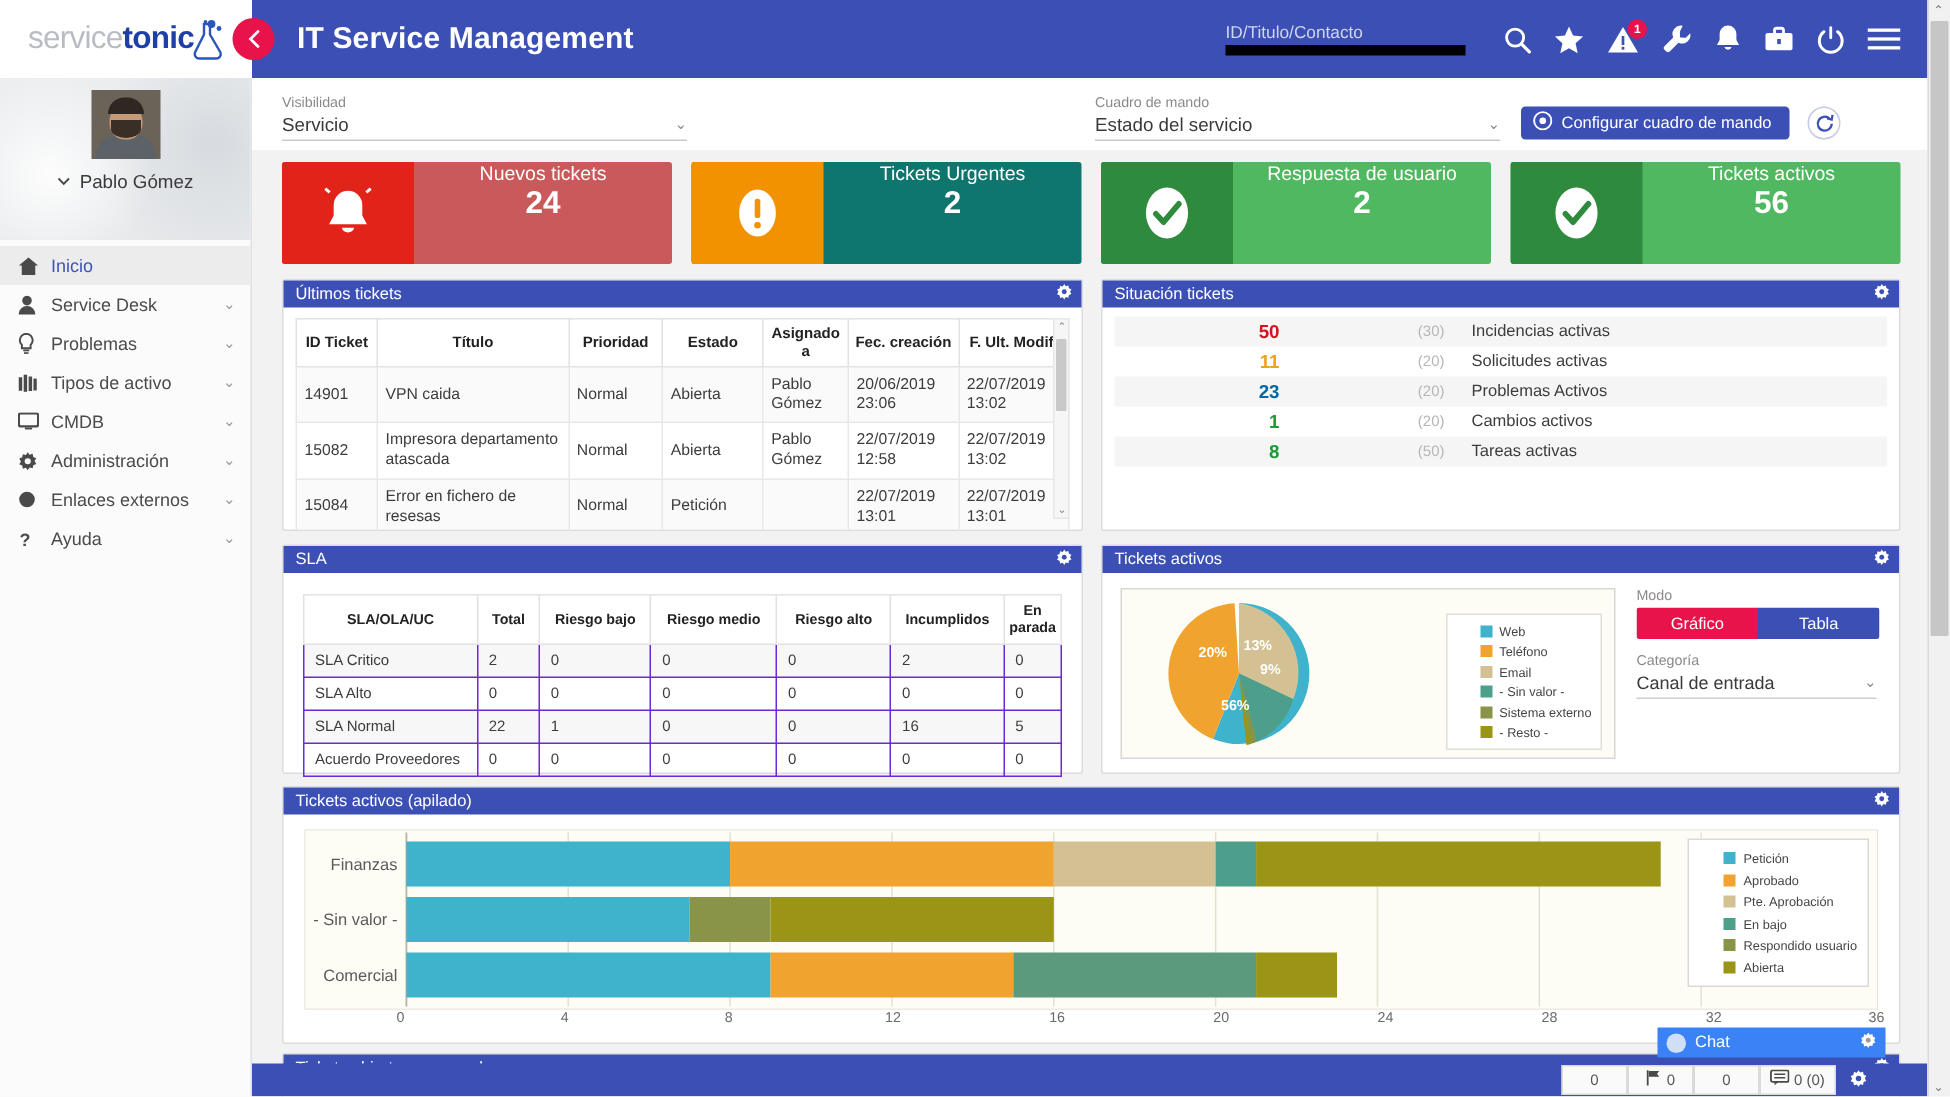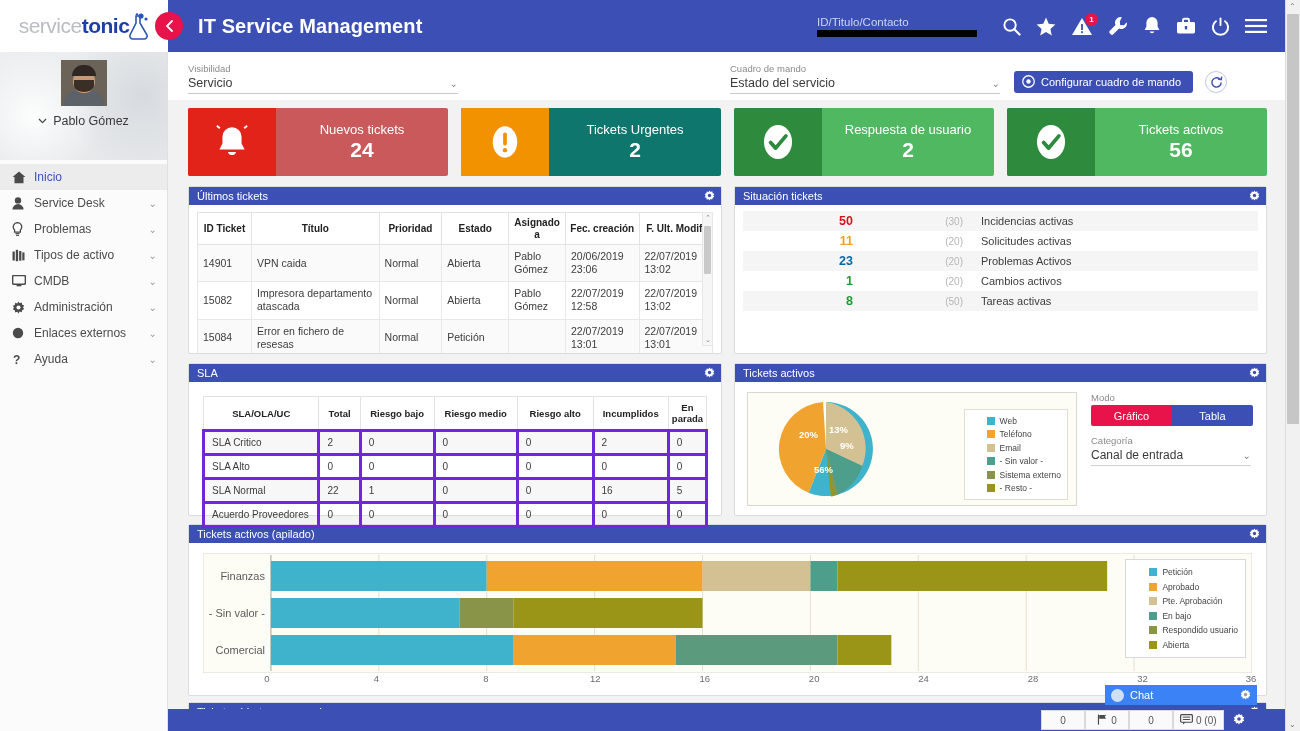--- a/index.html
+++ b/index.html
@@ -60,21 +60,21 @@
   .fselect .chev { margin-left:auto; color:#888; font-size:10px; }
   .btn-config { background:#3b4fb5; color:#fff; border-radius:3px; height:22px; padding:0 12px 0 8px; display:flex; align-items:center; gap:6px;
      font-size:11px; cursor:pointer; margin-left:14px; margin-bottom:1px;}
   .btn-refresh { margin-left:12px; margin-bottom:1px; width:22px; height:22px; border-radius:50%; border:1px solid #c3c8e6; color:#3b4fb5;
      display:flex; align-items:center; justify-content:center; font-size:13px; background:#fff; cursor:pointer;}
 
   
   .kpis { display:flex; gap:13px; padding:8px 18px 0 20px; }
   .kpi { flex:1; height:68px; display:flex; border-radius:2px; overflow:hidden; }
   .kpi-ico { width:88px; display:flex; align-items:center; justify-content:center; }
-  .kpi-body { flex:1; display:flex; flex-direction:column; align-items:center; justify-content:center; color:#fff; }
+  .kpi-body { flex:1; display:flex; flex-direction:column; align-items:center; color:#fff; }
   .kpi-lbl { font-size:13px; margin-bottom:1px; }
   .kpi-val { font-size:21px; font-weight:bold; }
 
   
   .panel { background:#fff; border:1px solid #dcdcdc; border-radius:2px; }
   .panel-hd { height:18px; background:#3b4fb5; color:#fff; font-size:11px; display:flex; align-items:center; padding:0 6px 0 8px;text-align:center; }
   .panel-hd .gear { margin-left:auto; color:#fff; }
   .row-panels { display:flex; gap:12px; padding:10px 18px 0 20px; }
   .p-left { width:534px; }
   .p-right { flex:1; }
@@ -85,21 +85,21 @@
   .tkt-tbl th { border:1px solid #e2e2e2; font-size:10px; font-weight:bold; color:#222; padding:4px 3px; background:#fff; line-height:1.15;}
   .tkt-tbl td { border:1px solid #e8e8e8; padding:5px 5px; color:#3c3c3c; font-size:10.5px; line-height:1.25; vertical-align:middle;}
   .tkt-tbl tr:nth-child(odd) td { background:#fafafa; }
   .tkt-tbl tr:nth-child(even) td { background:#fff; }
   .vscroll { position:absolute; right:8px; top:7px; width:11px; height:134px; background:#f6f6f6; border:1px solid #e7e7e7;}
   .vscroll .thumb { position:absolute; top:13px; left:1px; width:7px; height:48px; background:#c9c9c9; border-radius:1px;}
   .vscroll .ar { position:absolute; left:2px; font-size:7px; color:#888; }
 
   .sla-wrap { padding:14px 13px 10px 13px; height:130px;}
   .sla-tbl th { border:1px solid #e2e2e2; font-size:9.5px; font-weight:bold; color:#222; padding:5px 3px; background:#fff;}
-  .sla-tbl td { border:3px solid #6d28d9; padding:5px 7px; font-size:10px; color:#3c3c3c; }
+  .sla-tbl td { border:1px solid #6d28d9; padding:5px 7px; font-size:10px; color:#3c3c3c; }
   .sla-tbl tr:nth-child(odd) td { background:#f7f7f7; }
   .sla-tbl td.lbl { text-align:left; }
 
   
   .sit-wrap { padding:6px 8px 8px 8px; }
   .sit-row { display:flex; align-items:center; height:20px; font-size:11px; }
   .sit-row:nth-child(odd){ background:#f5f5f5; }
   .sit-num { width:110px; text-align:right; font-weight:bold; font-size:12.5px; }
   .sit-obj { width:110px; text-align:right; color:#b6b6b6; font-size:10px; }
   .sit-lbl { margin-left:18px; color:#3c3c3c; }

